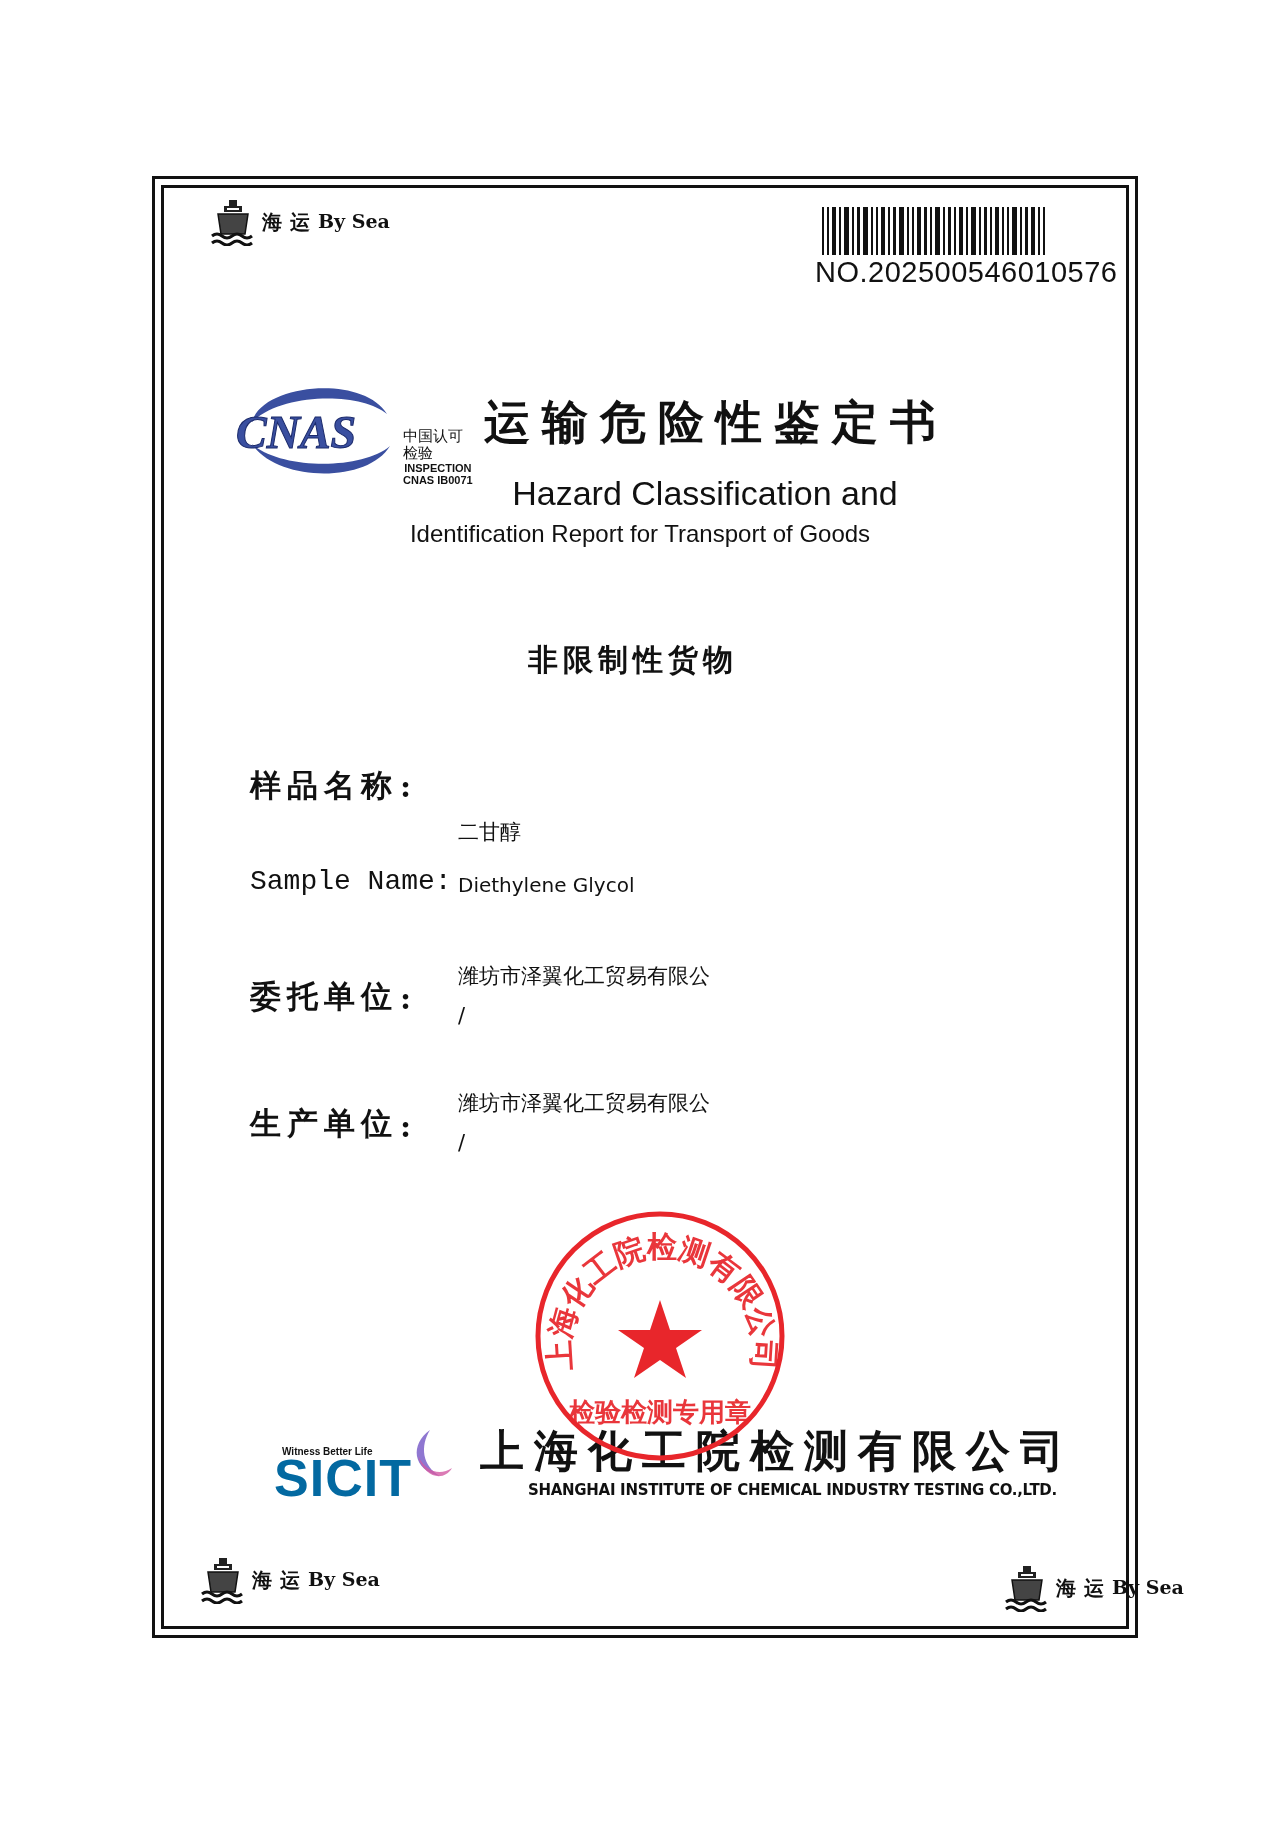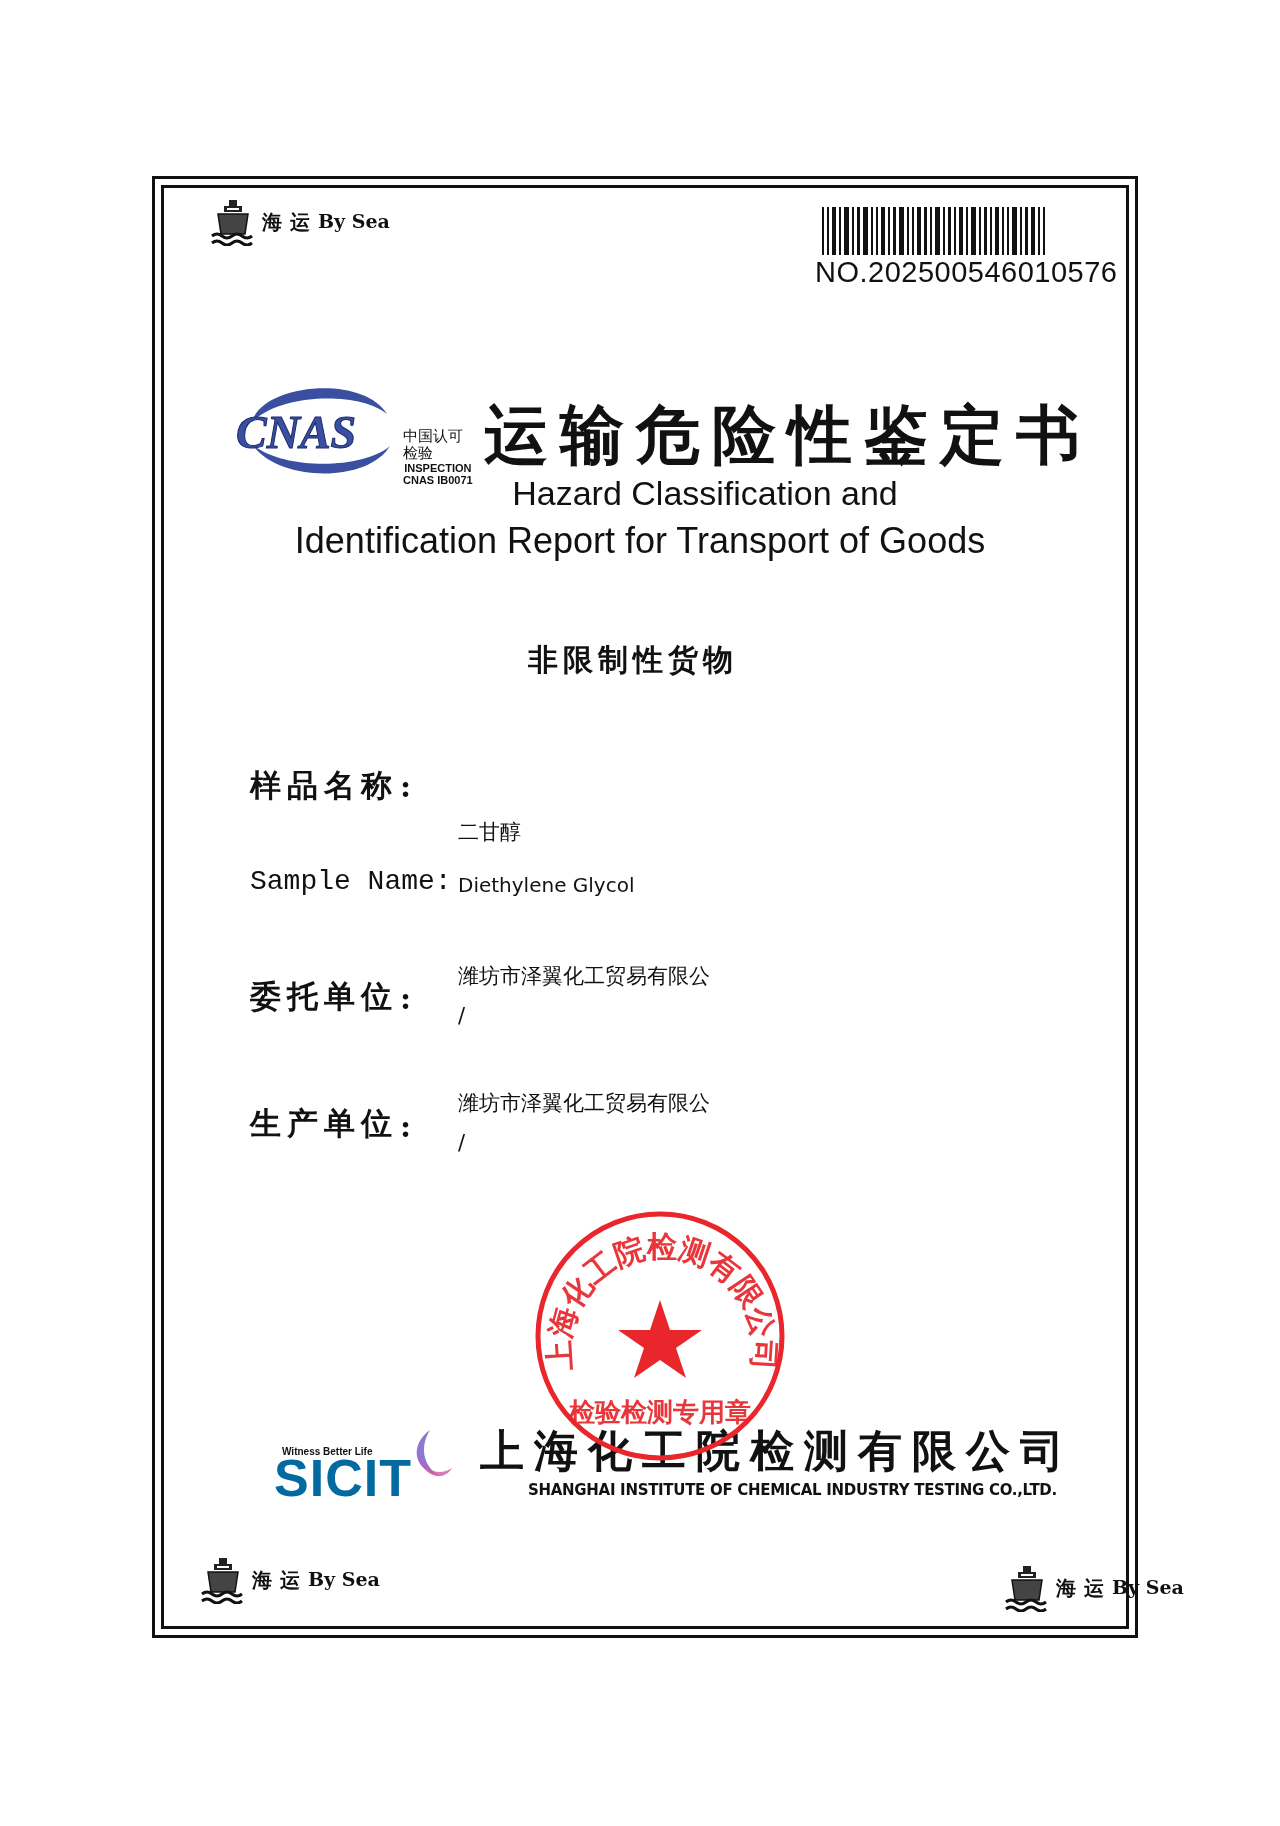--- a/index.html
+++ b/index.html
@@ -17,23 +17,23 @@
 
   .barcode { left:822px; top:207px; width:290px; height:48px; display:flex; align-items:stretch; }
   .barcode span { display:block; background:#111; margin-right:3px; }
   .serial { left:815px; top:256px; font-family:"Liberation Sans", sans-serif; font-size:29px; letter-spacing:0.5px; }
 
   .cnas { left:232px; top:374px; width:170px; height:112px; }
   .cnas-side { left:403px; top:392px; font-family:Liberation Sans, sans-serif; line-height:1.12;margin-top:36px; }
   .cnas-side .c1 { font-size:15px; }
   .cnas-side .c2 { font-size:11px; font-weight:bold;text-align:center; }
 
-  .title-cn { left:484px; top:392px; font-family:"DejaVu Serif", serif; font-size:64px; font-weight:bold; letter-spacing:12px; }
+  .title-cn { left:484px; top:392px; font-family:"DejaVu Serif", serif; font-size:46px; font-weight:bold; letter-spacing:12px; }
   .title-en1 { left:0; width:1280px; top:474px; text-align:center; font-family:"Liberation Sans", sans-serif; font-size:34px; padding-left:130px; box-sizing:border-box; }
-  .title-en2 { left:0; width:1280px; top:520px; text-align:center; font-family:"Liberation Sans", sans-serif; font-size:36px; box-sizing:border-box; }
+  .title-en2 { left:0; width:1280px; top:520px; text-align:center; font-family:"Liberation Sans", sans-serif; font-size:24px; box-sizing:border-box; }
   .class-label { left:528px; top:640px; font-family:"DejaVu Serif", serif; font-size:30px; font-weight:bold; letter-spacing:5px; }
 
   .lbl-cn { font-family:"DejaVu Serif", serif; font-size:31px; font-weight:bold; letter-spacing:6px;text-align:right; }
   .lbl-colon { font-family:"DejaVu Serif", serif; font-size:30px; font-weight:bold; }
   .val-cn { font-family:"DejaVu Sans", sans-serif; font-size:21px; }
   .lbl-en { font-family:Liberation Mono, monospace; font-size:28px; }
   .val-en { font-family:"DejaVu Sans", sans-serif; font-size:20px; }
 
   .seal { left:532px; top:1208px; width:256px; height:256px; }
   .sicit-sub { left:282px; top:1446px; font-family:"Liberation Sans", sans-serif; font-size:10px; font-weight:bold; }

